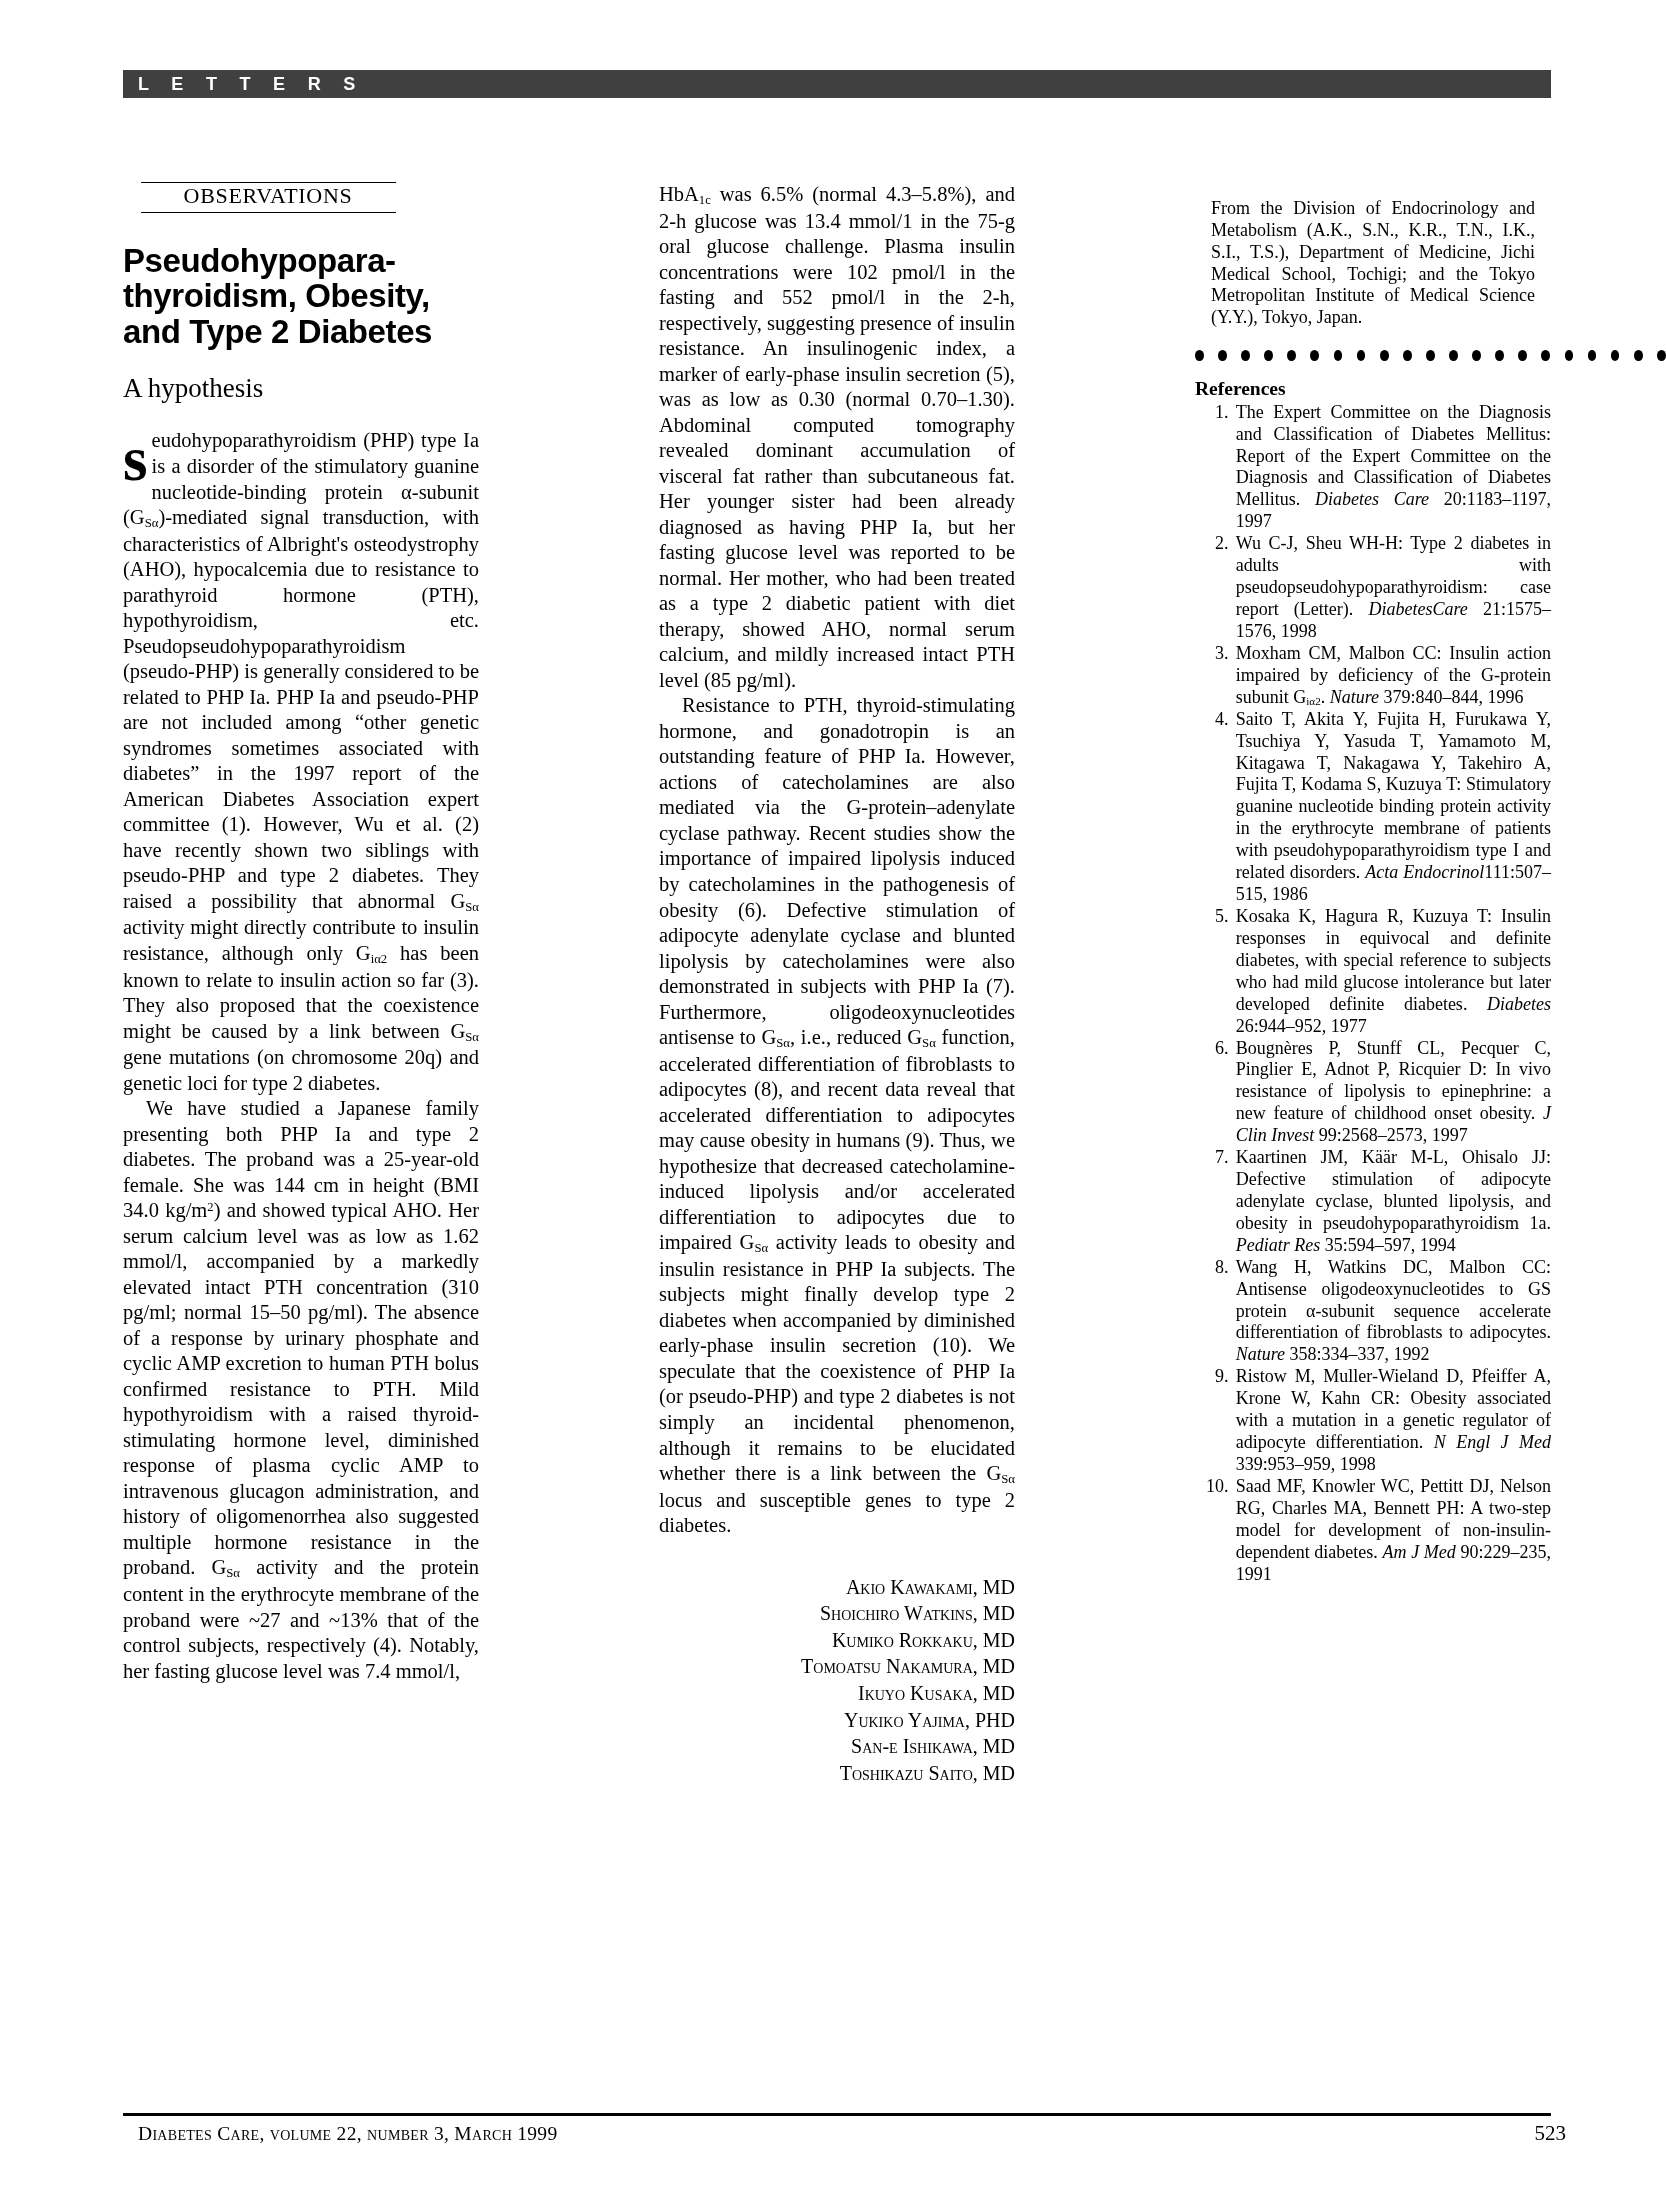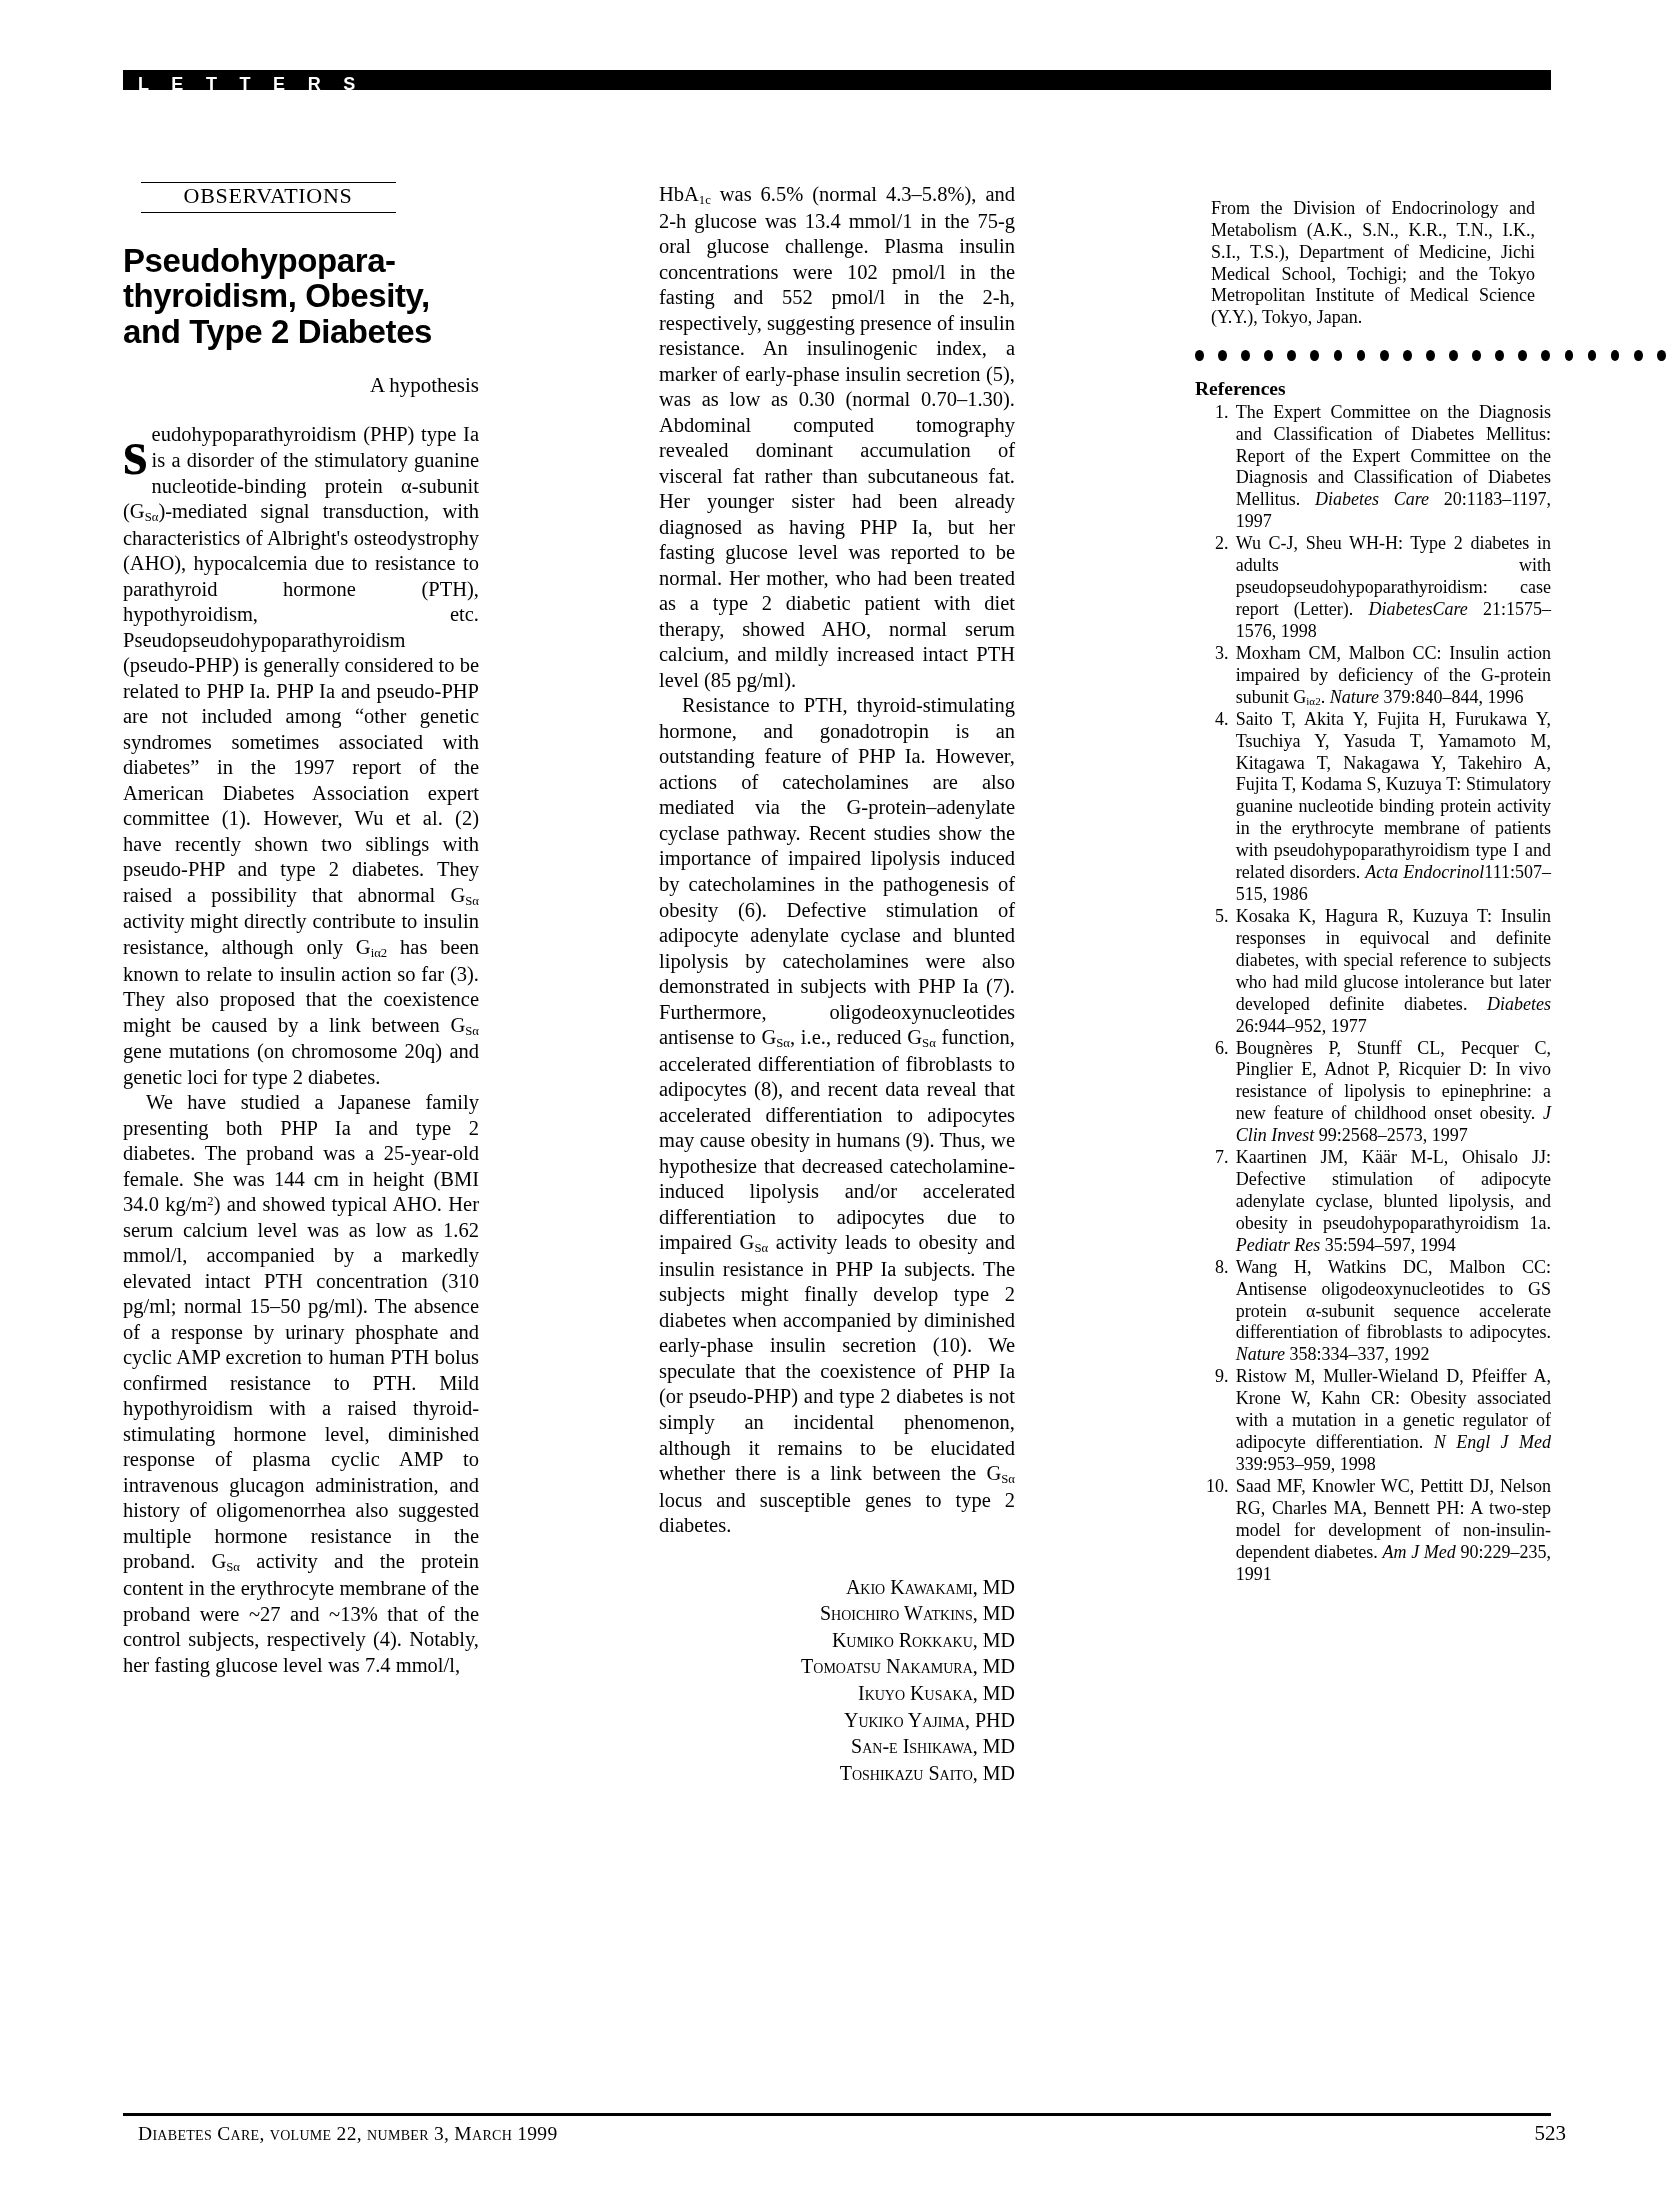--- a/index.html
+++ b/index.html
@@ -15,22 +15,22 @@
     position: relative;
     overflow: hidden;
   }
 
   
   .letters-bar {
     position: absolute;
     left: 123px;
     top: 70px;
     width: 1428px;
-    height: 20px;
-    background: #000000;
+    height: 28px;
+    background: #404040;
   }
   .letters-bar .label {
     color: #ffffff;
     font-family: "Liberation Sans", "DejaVu Sans", sans-serif;
     font-weight: bold;
     font-size: 18px;
     letter-spacing: 8.8px;
     line-height: 28px;
     padding-left: 15px;
     display: block;
@@ -76,24 +76,23 @@
     font-weight: bold;
     font-size: 33px;
     line-height: 1.08;
     letter-spacing: -0.4px;
     margin-top: 30px;
     margin-bottom: 0;
   }
   .article-title .t-line { display: block; }
   .subtitle {
     font-family: "Liberation Serif", "DejaVu Serif", serif;
-    font-size: 21px;
+    font-size: 27px;
     margin-top: 24px;
     margin-bottom: 0;
-    text-align: right;
   }
 
   
   .body-text {
     font-size: 20.5px;
     line-height: 1.245;
     text-align: justify;
     text-justify: inter-word;
     hyphens: manual;
     margin: 0;

